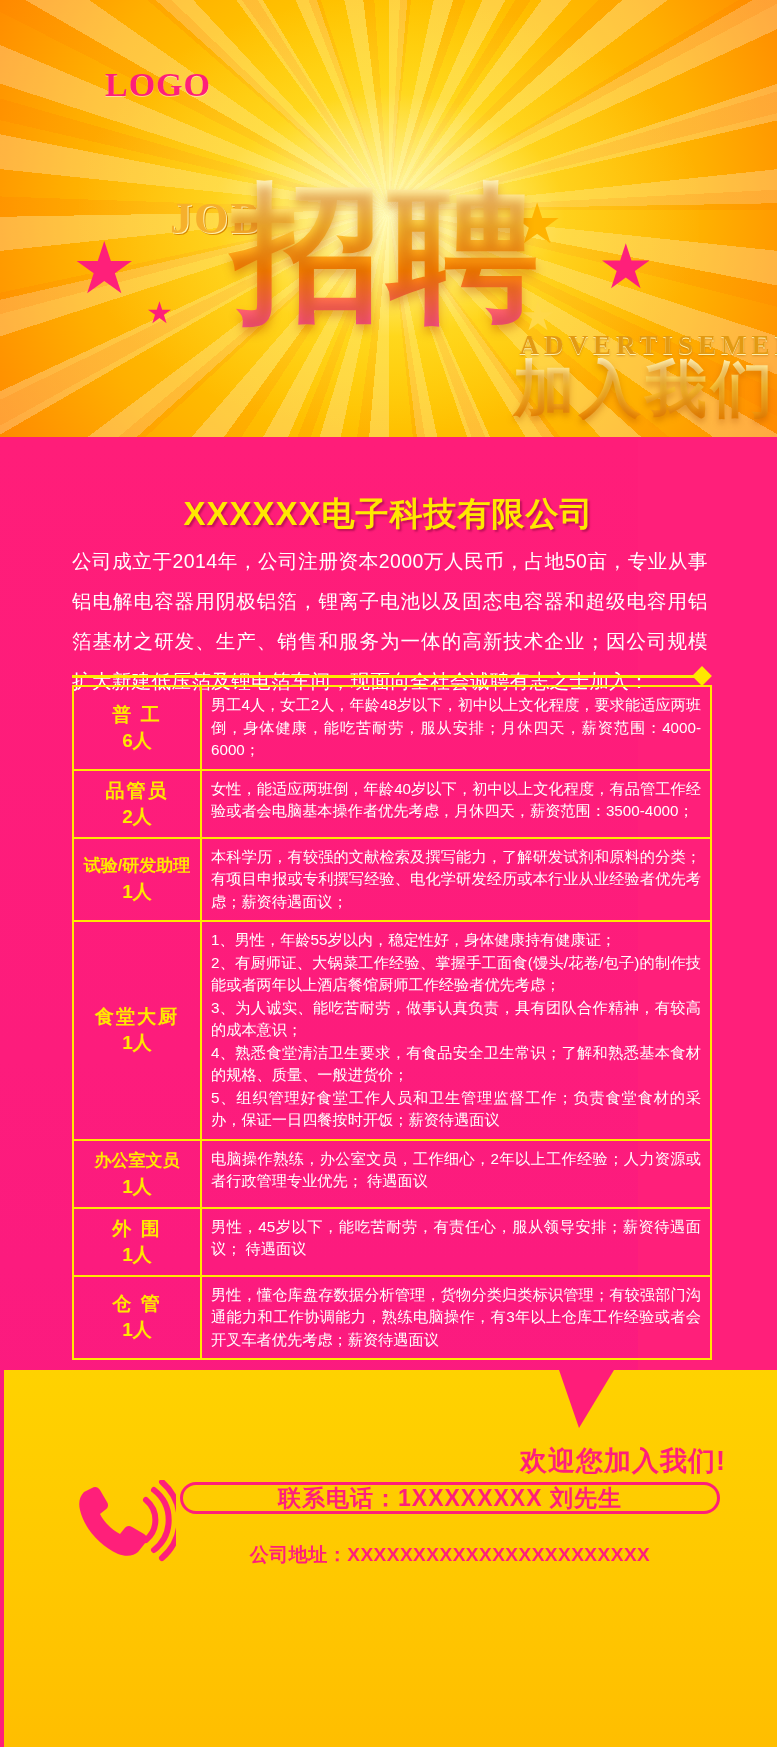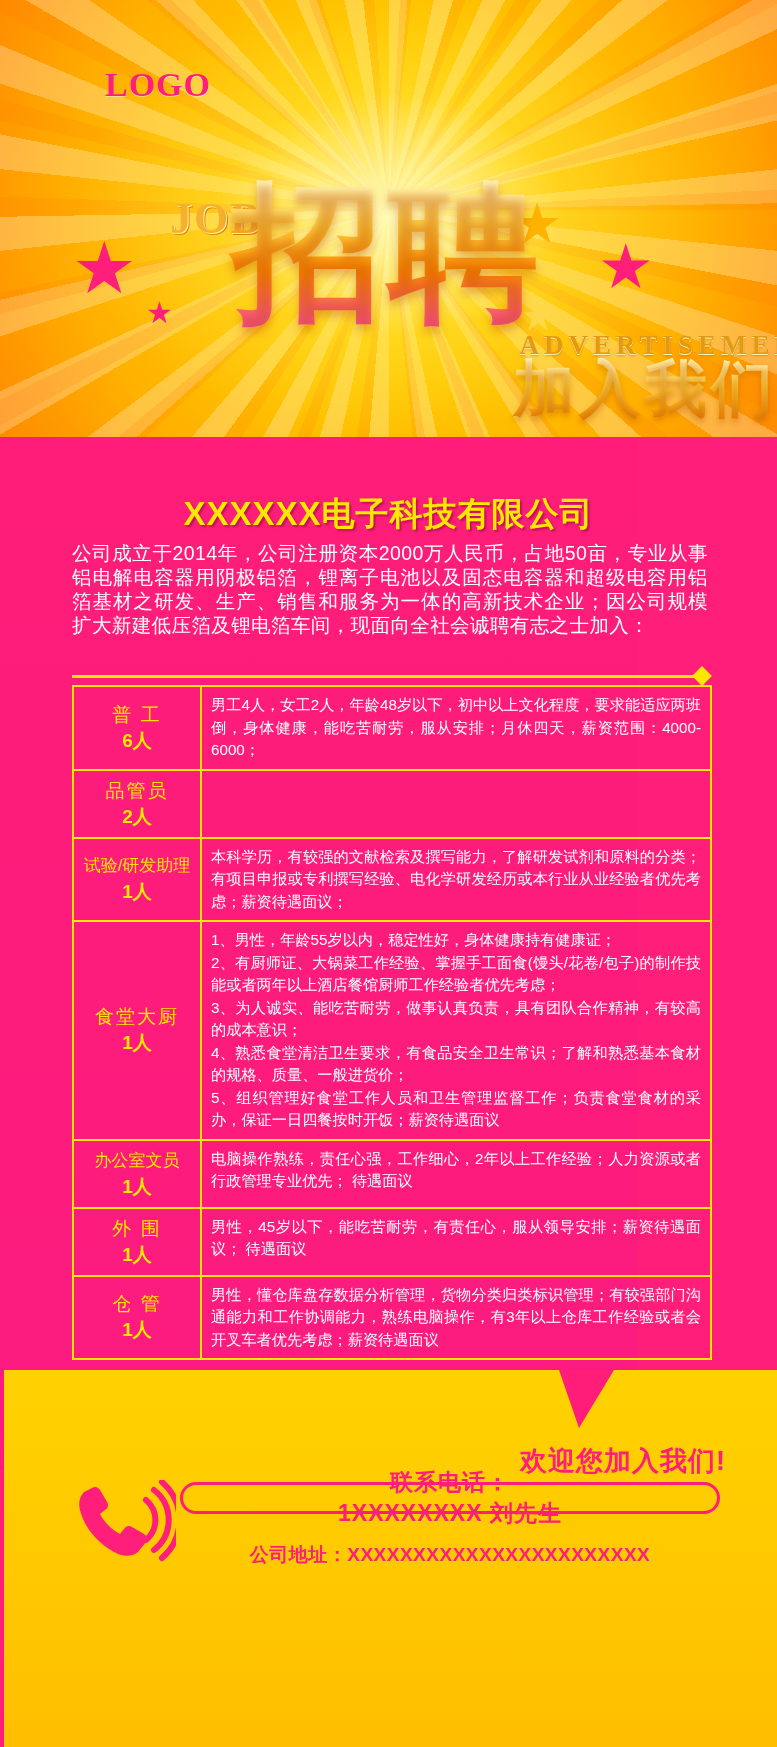--- a/index.html
+++ b/index.html
@@ -90,21 +90,21 @@
     background:linear-gradient(180deg,#ff1d79 0%,#fd1c7c 60%,#fb1a80 100%);
     padding-left:12px;
   }
   .company{
     position:absolute;left:0;top:55px;width:777px;text-align:center;
     font-size:33px;font-weight:bold;color:#ffe800;letter-spacing:1px;
     text-shadow:2px 2px 2px rgba(120,0,50,.45);
   }
   .intro{
     position:absolute;left:72px;top:104px;width:636px;
-    font-size:19.5px;line-height:24px;color:#ffffff;text-align:justify;
+    font-size:19.5px;line-height:40px;color:#ffffff;text-align:justify;
     letter-spacing:.4px;
   }
   .divider{
     position:absolute;left:72px;top:238px;width:636px;height:3px;
     background:#ffe800;
   }
   .divider:after{
     content:"";position:absolute;right:-1px;top:-6px;width:14px;height:14px;
     background:#ffe800;transform:rotate(45deg);
   }
@@ -114,21 +114,21 @@
     position:absolute;left:72px;top:248px;width:636px;
     border:2px solid #ffe800;
   }
   .row{display:flex;border-bottom:2px solid #ffe800;}
   .row:last-child{border-bottom:none;}
   .cell-pos{
     width:128px;flex:0 0 128px;border-right:2px solid #ffe800;
     display:flex;flex-direction:column;align-items:center;justify-content:center;
     padding:7px 3px;box-sizing:border-box;
   }
-  .pos-name{font-size:19px;font-weight:normal;color:#ffe800;letter-spacing:2px;text-align:right;line-height:26px;}
+  .pos-name{font-size:19px;font-weight:bold;color:#ffe800;letter-spacing:2px;text-align:right;line-height:26px;}
   .pos-name.small{font-size:17px;letter-spacing:0px;}
   .pos-count{font-size:19px;font-weight:bold;color:#ffe800;line-height:26px;}
   .cell-desc{
     flex:1;padding:7px 9px;box-sizing:border-box;
     font-size:15.2px;line-height:22.5px;color:#ffffff;text-align:justify;
   }
 
   
   .benefits{
     position:absolute;left:72px;top:1px;width:640px;
@@ -149,21 +149,20 @@
     font-size:27px;font-weight:bold;color:#ff1f7a;letter-spacing:1px;
   }
   .phone-icon{
     position:absolute;left:62px;top:110px;width:110px;height:90px;color:#ff1f7a;
   }
   .contact-box{
     position:absolute;left:176px;top:112px;width:540px;height:32px;
     border:3px solid #ff1f7a;border-radius:24px;
     display:flex;align-items:center;justify-content:center;
     box-sizing:border-box;
-    flex-direction:column;
   }
   .contact-text{font-size:23px;font-weight:bold;color:#ff1f7a;letter-spacing:1px;}
   .addr{
     position:absolute;left:176px;top:172px;width:540px;text-align:center;
     font-size:19px;font-weight:bold;color:#ff1f7a;letter-spacing:.5px;
   }
 </style>
 </head>
 <body>
 
@@ -198,41 +197,42 @@
             <div class="pos-name">普 工</div>
             <div class="pos-count">6人</div>
           </div>
           <div class="cell-desc">男工4人，女工2人，年龄48岁以下，初中以上文化程度，要求能适应两班倒，身体健康，能吃苦耐劳，服从安排；月休四天，薪资范围：4000-6000；</div>
         </div>
         <div class="row">
           <div class="cell-pos">
             <div class="pos-name">品管员</div>
             <div class="pos-count">2人</div>
           </div>
+          <div class="cell-desc">女性，能适应两班倒，年龄40岁以下，初中以上文化程度，有品管工作经验或者会电脑基本操作者优先考虑，月休四天，薪资范围：3500-4000；</div>
         </div>
         <div class="row">
           <div class="cell-pos">
             <div class="pos-name small">试验/研发助理</div>
             <div class="pos-count">1人</div>
           </div>
           <div class="cell-desc">本科学历，有较强的文献检索及撰写能力，了解研发试剂和原料的分类；有项目申报或专利撰写经验、电化学研发经历或本行业从业经验者优先考虑；薪资待遇面议；</div>
         </div>
         <div class="row">
           <div class="cell-pos">
             <div class="pos-name">食堂大厨</div>
             <div class="pos-count">1人</div>
           </div>
           <div class="cell-desc">1、男性，年龄55岁以内，稳定性好，身体健康持有健康证；<br>2、有厨师证、大锅菜工作经验、掌握手工面食(馒头/花卷/包子)的制作技能或者两年以上酒店餐馆厨师工作经验者优先考虑；<br>3、为人诚实、能吃苦耐劳，做事认真负责，具有团队合作精神，有较高的成本意识；<br>4、熟悉食堂清洁卫生要求，有食品安全卫生常识；了解和熟悉基本食材的规格、质量、一般进货价；<br>5、组织管理好食堂工作人员和卫生管理监督工作；负责食堂食材的采办，保证一日四餐按时开饭；薪资待遇面议</div>
         </div>
         <div class="row">
           <div class="cell-pos">
             <div class="pos-name small">办公室文员</div>
             <div class="pos-count">1人</div>
           </div>
-          <div class="cell-desc">电脑操作熟练，责任心强，工作细心，2年以上工作经验；人力资源或者行政管理专业优先； 待遇面议</div>
+          <div class="cell-desc">电脑操作熟练，办公室文员，工作细心，2年以上工作经验；人力资源或者行政管理专业优先； 待遇面议</div>
         </div>
         <div class="row">
           <div class="cell-pos">
             <div class="pos-name">外 围</div>
             <div class="pos-count">1人</div>
           </div>
           <div class="cell-desc">男性，45岁以下，能吃苦耐劳，有责任心，服从领导安排；薪资待遇面议； 待遇面议</div>
         </div>
         <div class="row">
           <div class="cell-pos">

